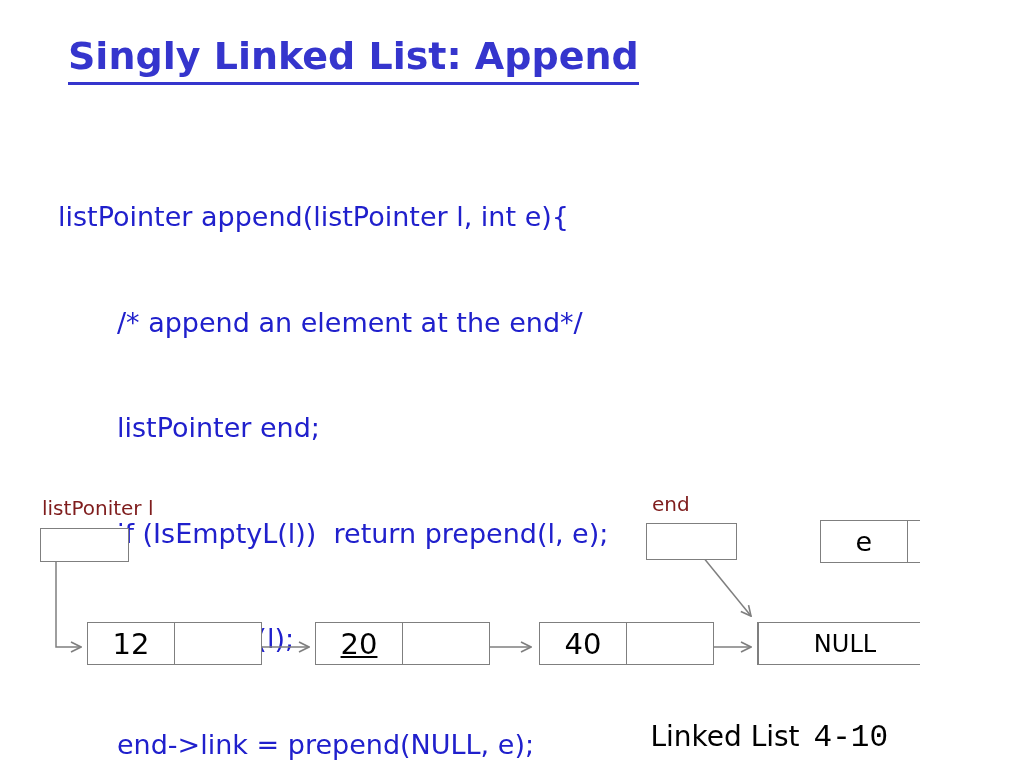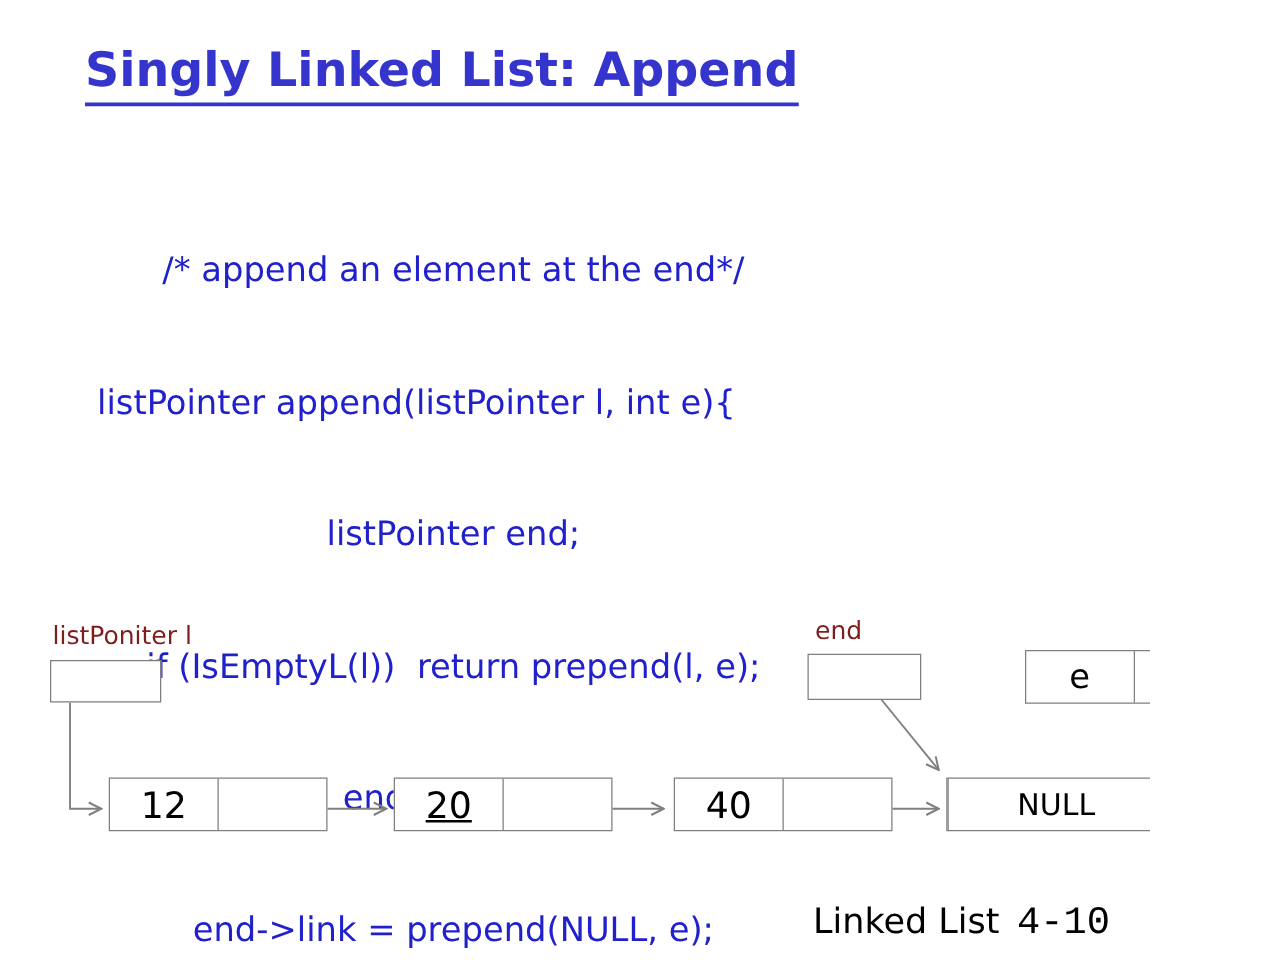--- a/index.html
+++ b/index.html
@@ -3,21 +3,20 @@
 <meta charset="utf-8">
 <style>
   html, body { margin: 0; padding: 0; background: #ffffff; }
   .slide {
     position: relative;
     width: 920px;
     height: 768px;
     background: #ffffff;
     overflow: hidden;
     font-family: "DejaVu Sans", sans-serif;
-    text-align: center;
   }
   
   .title {
     position: absolute;
     left: 68px;
     top: 34px;
     font-size: 38px;
     font-weight: bold;
     color: #3535cd;
     border-bottom: 3px solid #3535cd;
@@ -117,22 +116,22 @@
   .footer .page { font-size: 31px; font-family: Liberation Mono, monospace; }
 </style>
 </head>
 <body>
 
 <div class="slide">
 
   <div class="title">Singly Linked List: Append</div>
 
   <div class="code">
+    <div class="line">listPointer append(listPointer l, int e){</div>
     <div class="line indent">/* append an element at the end*/</div>
-    <div class="line">listPointer append(listPointer l, int e){</div>
     <div class="line indent">listPointer end;</div>
     <div class="line indent">if (IsEmptyL(l))  return prepend(l, e);</div>
     <div class="line indent">end = last(l);</div>
     <div class="line indent">end-&gt;link = prepend(NULL, e);</div>
     
     
   </div>
 
   <svg class="arrows" viewBox="0 0 1024 768">
     <defs>

